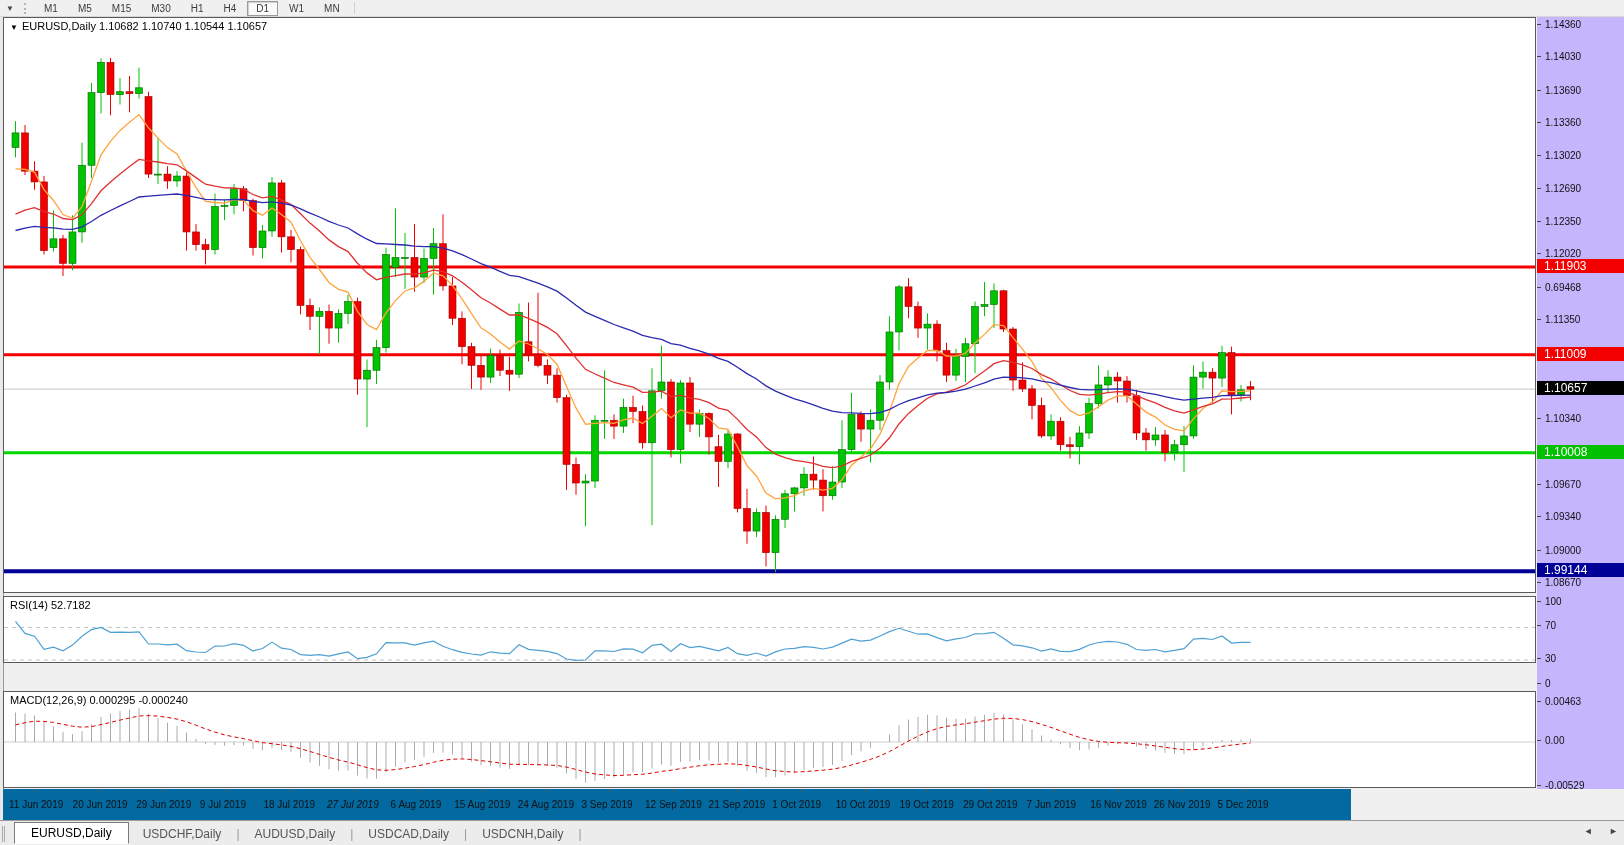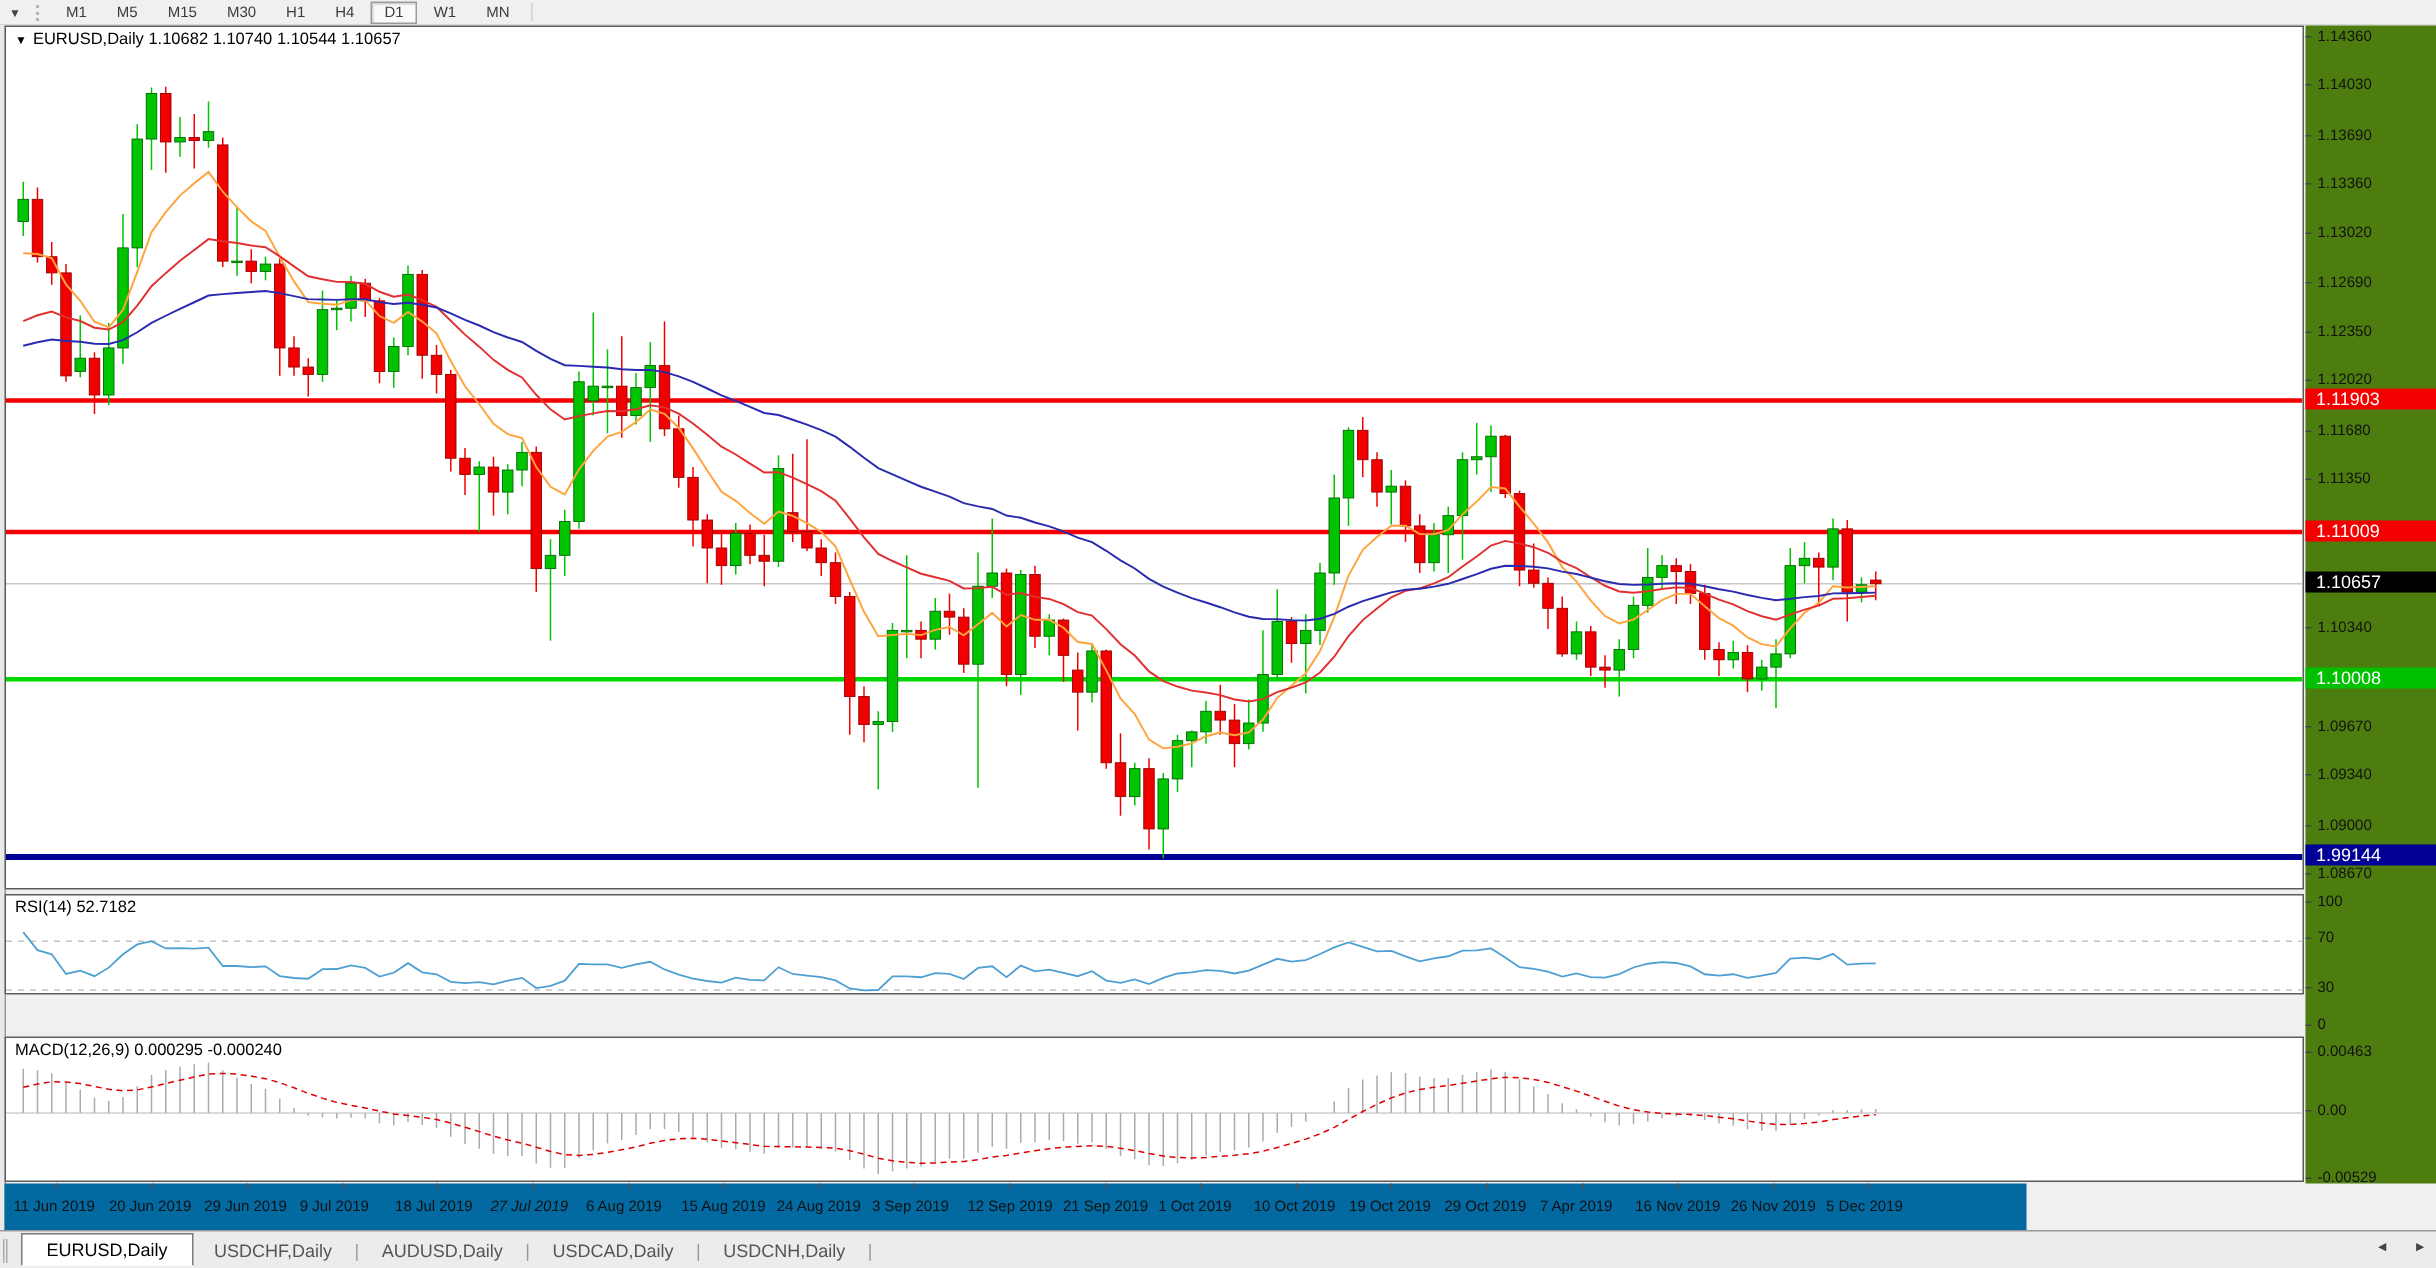--- a/index.html
+++ b/index.html
@@ -19,21 +19,21 @@
     border-right:1px solid #9a9a9a;}
   .pane{position:absolute;left:3px;width:1533px;background:#ffffff;border:1px solid #5a5a5a;
     box-sizing:border-box;}
   #price-pane{top:17px;height:576px;}
   #rsi-pane{top:596px;height:67px;}
   #macd-pane{top:691px;height:97px;}
   .pane svg{position:absolute;left:0;top:0;}
   .pane-label{position:absolute;left:6px;top:2px;font-size:11px;color:#000;white-space:pre;z-index:5;}
   #price-title .arrow{font-size:8px;color:#000;margin-right:4px;}
   
-  #axis-col{position:absolute;left:1537px;top:17px;width:87px;height:772px;background:#4d7c0f;}
+  #axis-col{position:absolute;left:1537px;top:17px;width:87px;height:772px;background:#c4b5fd;}
   .axis-tick{position:absolute;left:0;width:87px;height:12px;font-size:10px;color:#111;
     line-height:12px;}
   .axis-tick .dash{position:absolute;left:0;top:5px;width:4px;height:1px;background:#444;}
   .axis-tick .txt{position:absolute;left:8px;top:0;}
   .axis-badge{position:absolute;left:0;width:87px;height:14px;font-size:12px;line-height:14px;
     color:#fff;padding-left:7px;box-sizing:border-box;}
   
   #date-row{position:absolute;left:3px;top:789px;width:1348px;height:31px;background:#0369a1;}
   .date-label{position:absolute;top:10px;font-size:10px;color:#111;white-space:nowrap;}
   .date-tick{position:absolute;top:0;width:1px;height:4px;background:#555;}
@@ -528,21 +528,21 @@
     <div class="axis-tick" style="top: 199.121px;">
       <span class="dash"></span>
       <span class="txt">1.12350</span>
     </div>
     <div class="axis-tick" style="top: 231.484px;">
       <span class="dash"></span>
       <span class="txt">1.12020</span>
     </div>
     <div class="axis-tick" style="top: 264.828px;">
       <span class="dash"></span>
-      <span class="txt">1.11680</span>
+      <span class="txt">0.69468</span>
     </div>
     <div class="axis-tick" style="top: 297.191px;">
       <span class="dash"></span>
       <span class="txt">1.11350</span>
     </div>
     <div class="axis-tick" style="top: 396.241px;">
       <span class="dash"></span>
       <span class="txt">1.10340</span>
     </div>
     <div class="axis-tick" style="top: 461.948px;">
@@ -623,21 +623,21 @@
     <div class="date-label" style="left: 705.6px;">21 Sep 2019</div>
     <div class="date-tick" style="left: 797.2px;"></div>
     <div class="date-label" style="left: 769.2px;">1 Oct 2019</div>
     <div class="date-tick" style="left: 860.8px;"></div>
     <div class="date-label" style="left: 832.8px;">10 Oct 2019</div>
     <div class="date-tick" style="left: 924.4px;"></div>
     <div class="date-label" style="left: 896.4px;">19 Oct 2019</div>
     <div class="date-tick" style="left: 988px;"></div>
     <div class="date-label" style="left: 960px;">29 Oct 2019</div>
     <div class="date-tick" style="left: 1051.6px;"></div>
-    <div class="date-label" style="left: 1023.6px;">7 Apr 2019</div>
+    <div class="date-label" style="left: 1023.6px;">7 Jun 2019</div>
     <div class="date-tick" style="left: 1115.2px;"></div>
     <div class="date-label" style="left: 1087.2px;">16 Nov 2019</div>
     <div class="date-tick" style="left: 1178.8px;"></div>
     <div class="date-label" style="left: 1150.8px; text-align: right;">26 Nov 2019</div>
     <div class="date-tick" style="left: 1242.4px;"></div>
     <div class="date-label" style="left: 1214.4px;">5 Dec 2019</div>
   </div>
 
 <div id="tab-bar">
   <div id="tab-grip"></div>

